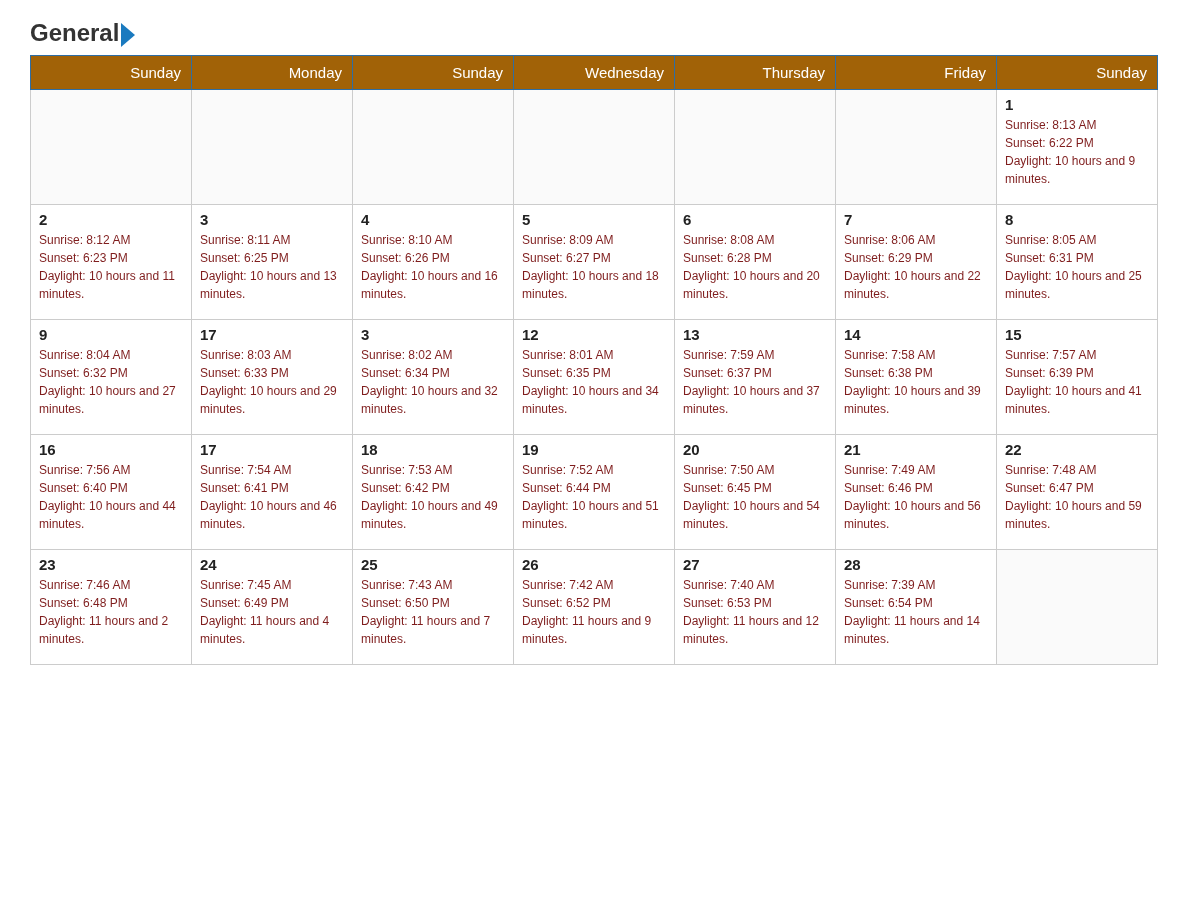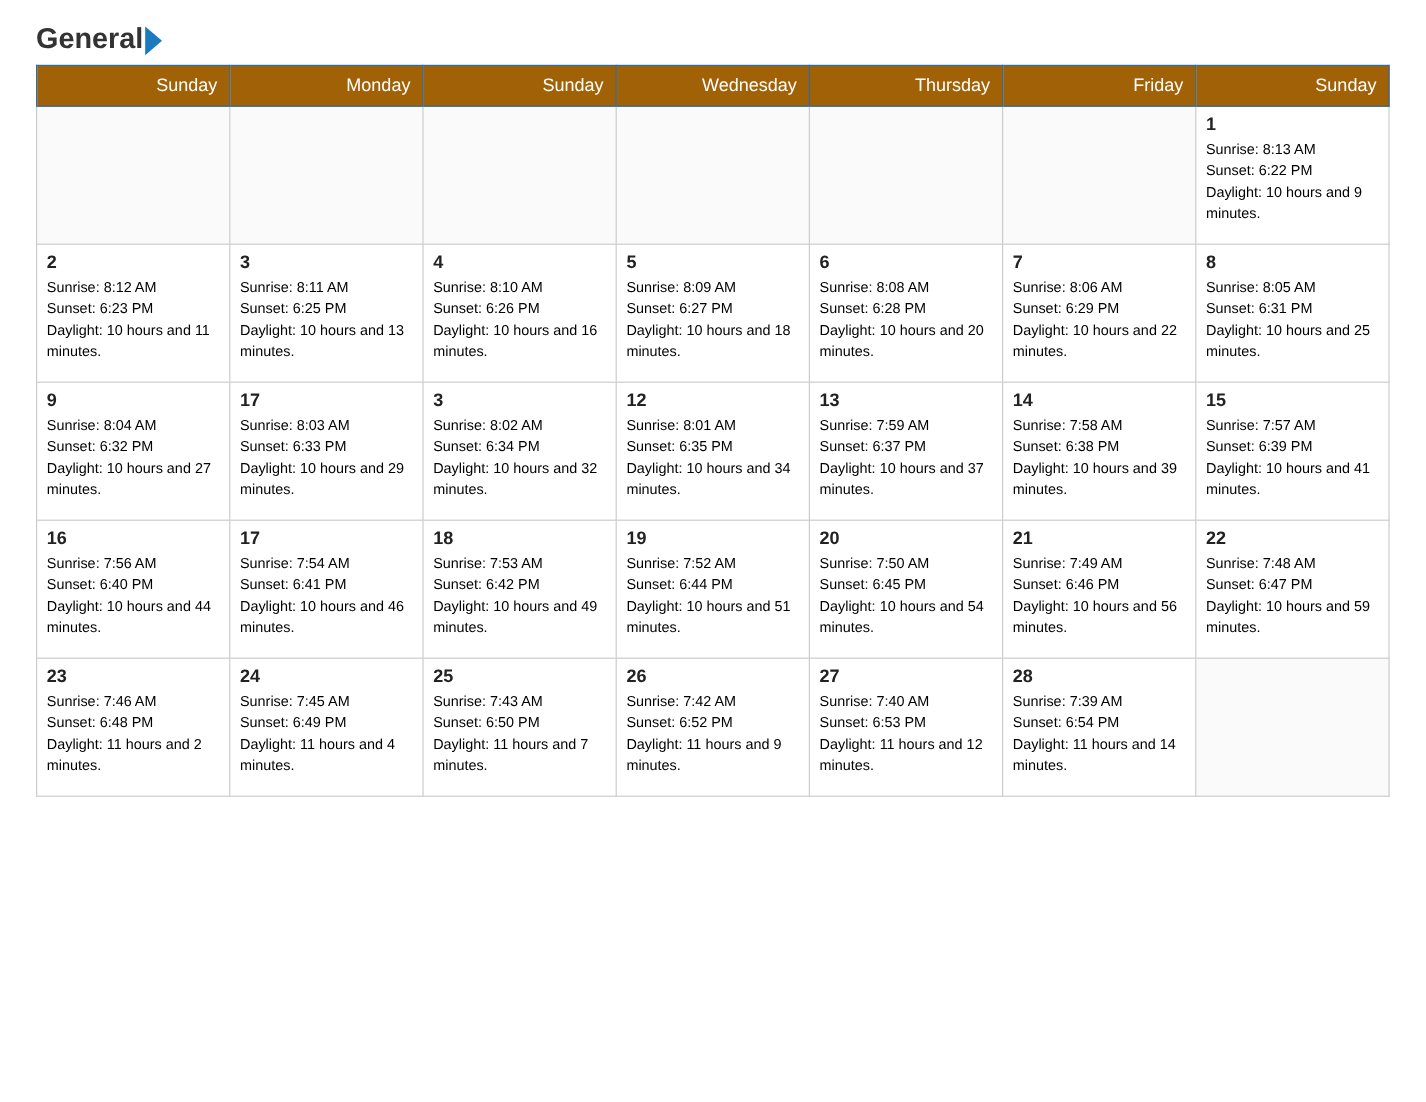--- a/index.html
+++ b/index.html
@@ -83,21 +83,21 @@
     }
     .day-num {
       font-size: 15px;
       font-weight: bold;
       display: block;
       margin-bottom: 3px;
       color: #222;
     }
     .day-info {
       font-size: 12px;
-      color: #000000;
+      color: #7f1d1d;
       line-height: 1.5;
     }
     .empty-cell {
       background: #fafafa;
     }
     .calendar tr td {
       height: 115px;
     }
   </style>
 </head>

